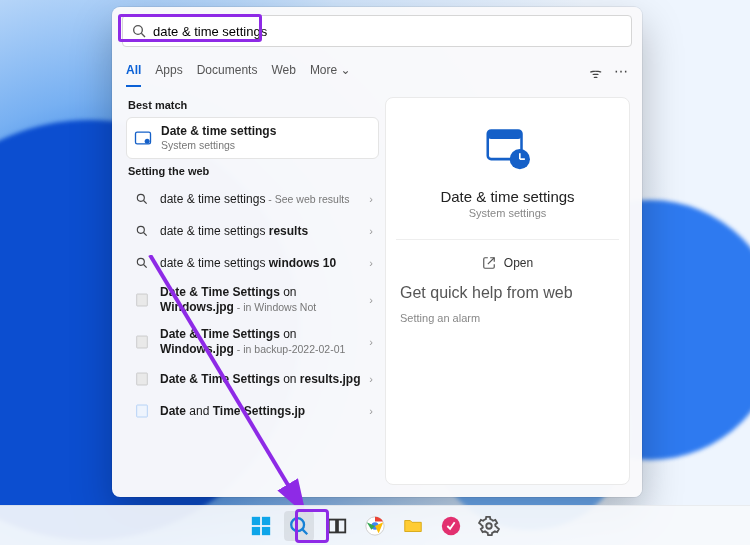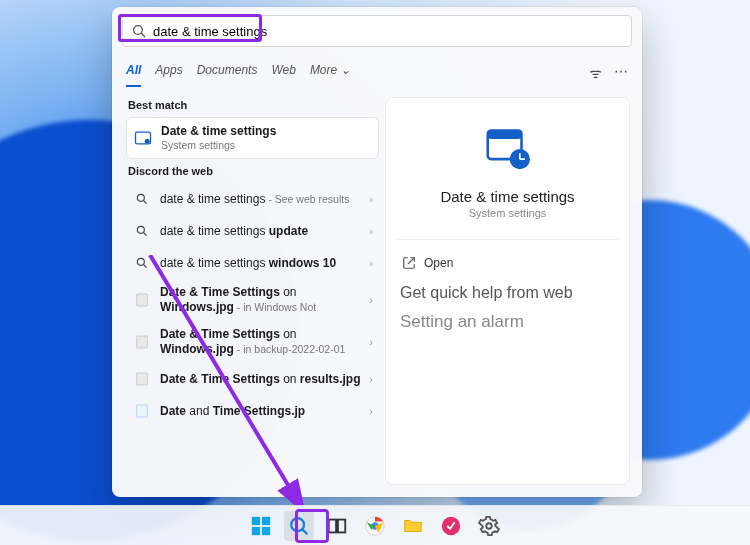--- a/index.html
+++ b/index.html
@@ -36,21 +36,21 @@
     position:absolute; left:118px; top:14px; width:144px; height:28px;
     border:3px solid #8e2ae6; border-radius:3px; pointer-events:none;
   }
 
   
   .tabs-row {
     display:flex; align-items:center; padding:6px 14px 0; font-size:12px;
     color:#555;
   }
   .tabs { display:flex; gap:14px; }
-  .tab { padding:6px 0 8px; cursor:pointer;font-style:italic; }
+  .tab { padding:6px 0 8px; cursor:pointer; }
   .tab.active { color:#0b61d6; border-bottom:2px solid #0b61d6; font-weight:600; }
   .spacer { flex:1; }
   .top-icons { display:flex; gap:12px; color:#444; }
   .top-icons span { cursor:pointer; font-size:14px; }
 
   .body { flex:1; display:flex; overflow:hidden; }
   .left-col { flex:1; padding:6px 6px 10px 14px; overflow:hidden; font-size:12px; }
   .right-col {
     width:245px; margin:10px 12px 12px 0; background:#fff; border-radius:8px;
     border:1px solid #eaeaea; display:flex; flex-direction:column;
@@ -69,23 +69,23 @@
   .ri-title { font-size:12px; color:#1a1a1a; }
   .ri-title b { font-weight:600; }
   .ri-sub { font-size:10.5px; color:#777; }
   .chev { color:#999; font-size:11px; padding-left:6px; }
 
   .right-hero { display:flex; flex-direction:column; align-items:center; margin-top:6px; }
   .hero-icon { width:54px; height:54px; margin-bottom:12px; }
   .right-title { font-size:15px; color:#222; margin-bottom:2px; }
   .right-sub { font-size:11px; color:#888; margin-bottom:14px; }
   .right-div { height:1px; background:#eee; margin:6px -4px 10px; }
-  .right-action { display:flex; align-items:center; gap:8px; padding:6px 2px; font-size:12px; color:#333; cursor:pointer; }
+  .right-action { display:flex; align-items:center; gap:8px; padding:6px 2px; font-size:12px; color:#333; cursor:pointer;justify-content:center; }
   .right-quick { color:#555; font-size:16px; margin-top:8px; }
-  .right-sugg { color:#888; font-size:17px; margin-top:10px; }
+  .right-sugg { color:#888; font-size:11px; margin-top:10px; }
 
   
   .arrow-svg { position:absolute; left:120px; top:255px; width:210px; height:265px; pointer-events:none; }
 
   
   .taskbar {
     position:absolute; left:0; right:0; bottom:0; height:40px;
     background:rgba(246,248,252,0.92); border-top:1px solid rgba(0,0,0,0.05);
     display:flex; align-items:center; justify-content:center; gap:8px;
   }
@@ -140,21 +140,21 @@
               <rect x="3" y="5" width="18" height="14" rx="2"></rect>
               <circle cx="17" cy="16" r="3" fill="#1560c8" stroke="none"></circle>
             </svg>
         </div>
         <div class="ri-text">
           <div class="ri-title"><b>Date &amp; time settings</b></div>
           <div class="ri-sub">System settings</div>
         </div>
       </div>
 
-      <div class="sec-title">Discord the web</div>
+      <div class="sec-title">Setting the web</div>
 
       <div class="result-item">
         <div class="ri-icon">
             <svg viewBox="0 0 24 24" width="14" height="14" fill="none" stroke="#444" stroke-width="2">
               <circle cx="10" cy="10" r="6"></circle>
               <line x1="15" y1="15" x2="20" y2="20"></line>
             </svg>
           </div>
         <div class="ri-text">
             <div class="ri-title"><span>date &amp; time settings</span><span class="ri-sub"> - See web results</span></div>
@@ -162,21 +162,21 @@
         <div class="chev">›</div>
       </div>
       <div class="result-item">
         <div class="ri-icon">
             <svg viewBox="0 0 24 24" width="14" height="14" fill="none" stroke="#444" stroke-width="2">
               <circle cx="10" cy="10" r="6"></circle>
               <line x1="15" y1="15" x2="20" y2="20"></line>
             </svg>
           </div>
         <div class="ri-text">
-            <div class="ri-title"><span>date &amp; time settings </span><b>update</b></div>
+            <div class="ri-title"><span>date &amp; time settings </span><b>results</b></div>
           </div>
         <div class="chev">›</div>
       </div>
       <div class="result-item">
         <div class="ri-icon">
             <svg viewBox="0 0 24 24" width="14" height="14" fill="none" stroke="#444" stroke-width="2">
               <circle cx="10" cy="10" r="6"></circle>
               <line x1="15" y1="15" x2="20" y2="20"></line>
             </svg>
           </div>

